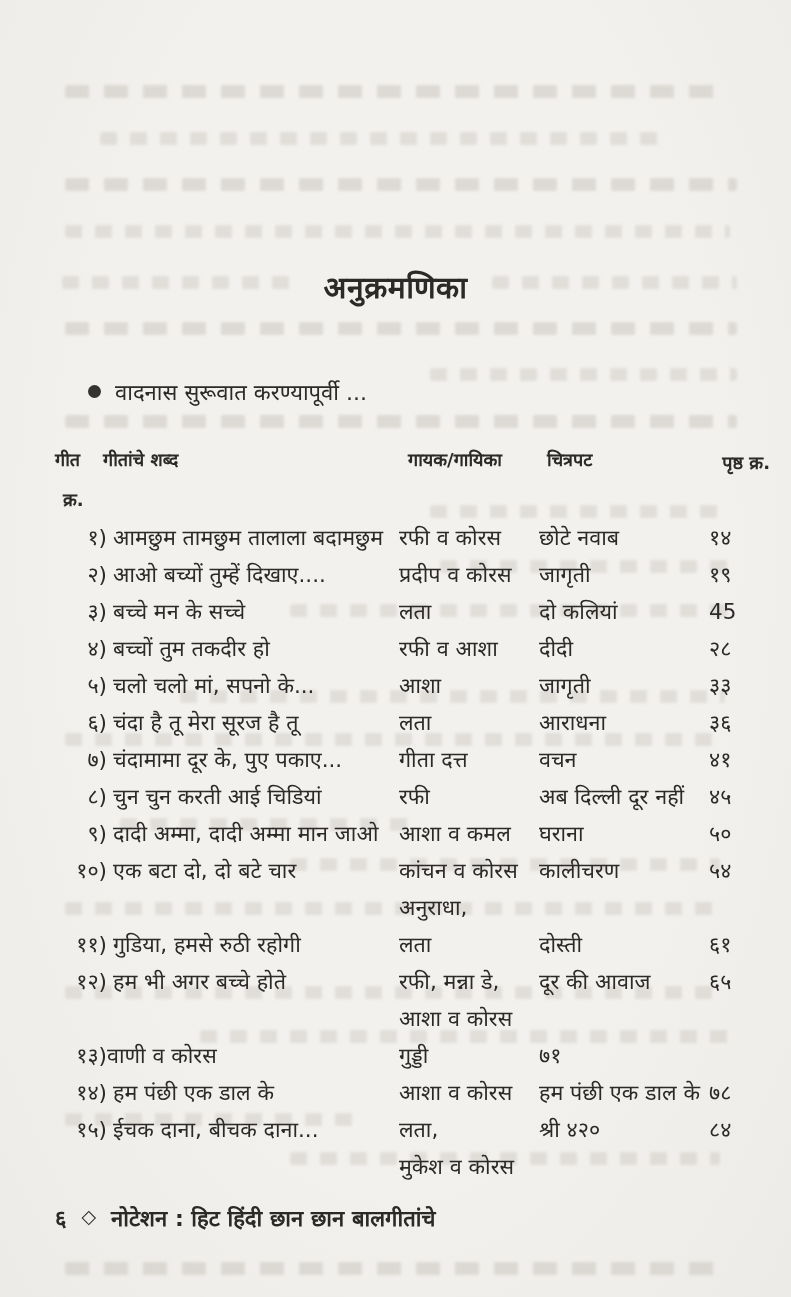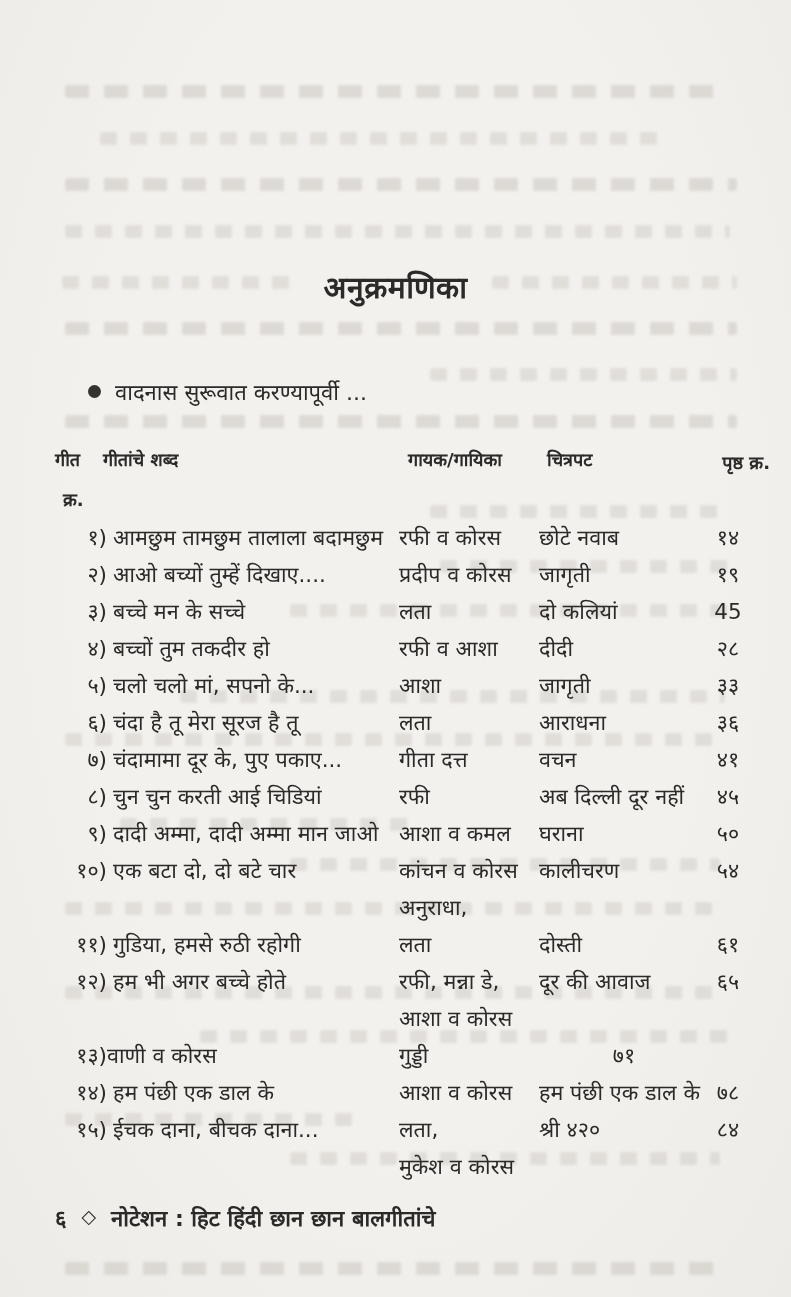--- a/index.html
+++ b/index.html
@@ -43,21 +43,21 @@
     position:absolute;top:519px;left:55px;width:692px;
     font-size:21.5px;
   }
   .trow{
     display:grid;grid-template-columns:52px 292px 140px 170px 1fr;
     line-height:37px;
   }
   .trow > div{white-space:nowrap;}
   .c-no{text-align:right;}
   .c-song{padding-left:6px;}
-  .c-page{text-align:center;}
+  .c-page{text-align:left;}
   .footer{
     position:absolute;top:1202px;left:55px;
     display:flex;align-items:center;gap:15px;
     font-size:22px;font-weight:700;
   }
   .footer .diamond{font-size:19px;font-weight:400;transform:translateY(-1px);}
 </style>
 </head>
 <body>
 

